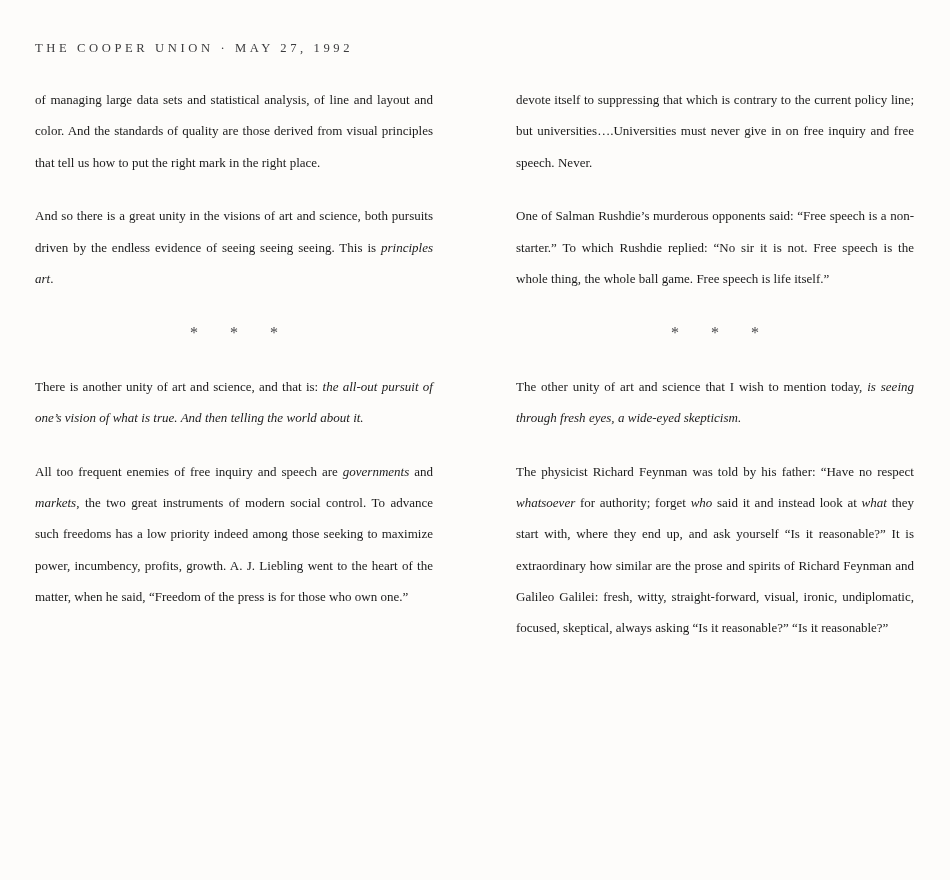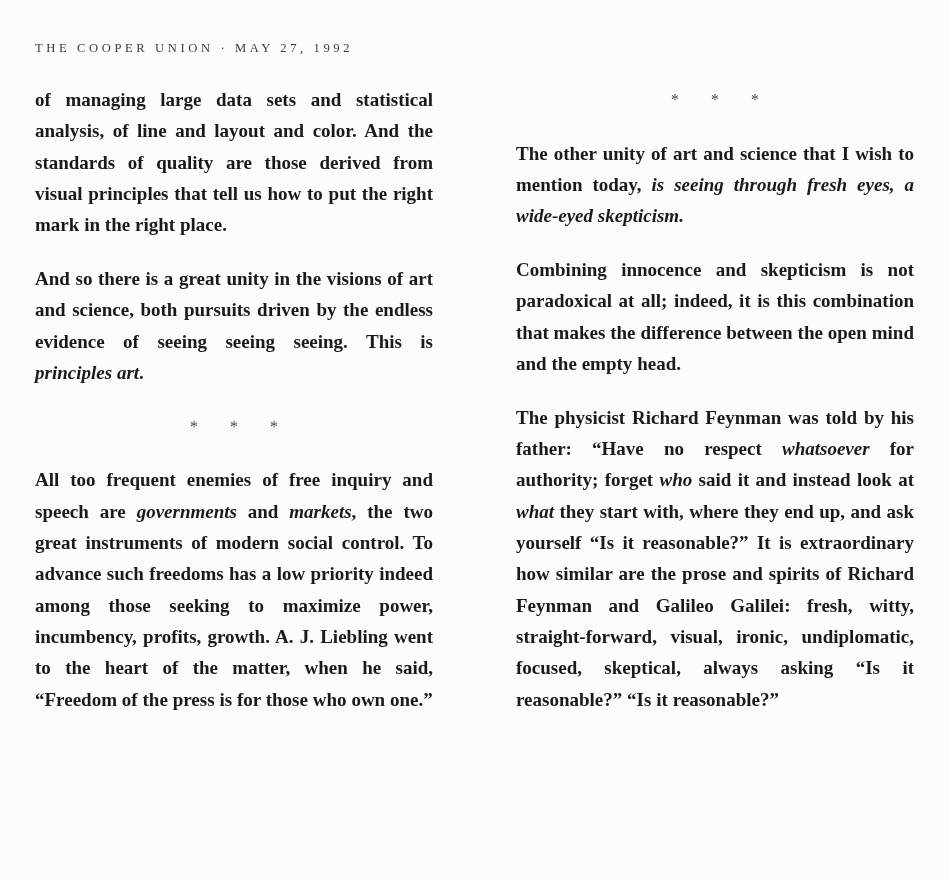--- a/index.html
+++ b/index.html
@@ -50,28 +50,27 @@
   .col {
     position: absolute;
     top: 0;
     width: 398px;
   }
   .col.left  { left: 35px;  }
   .col.right { left: 516px; }
 
   p.para {
     margin: 0 0 22.5px 0;
-    font-size: 19px;
+    font-size: 13px;
     line-height: 31.3px;
     text-align: justify;
     text-justify: inter-word;
     -webkit-hyphens: none;
     hyphens: none;
     word-spacing: 0.1px;
-    font-weight: bold;
   }
   p.para.last { margin-bottom: 0; }
 
   
   p.para.runover { text-align: justify; }
 
   em {
     font-style: italic;
   }
 
@@ -103,39 +102,43 @@
 
       <p class="para">
         <span>of managing large data sets and statistical analysis, of line and layout and color. And the standards of quality are those derived from visual principles that tell us how to put the right mark in the right place.</span>
       </p>
 
       <p class="para"><span>And so there is a great unity in the visions of art and science, both pursuits driven by the endless evidence of seeing seeing seeing. This is </span><em>principles art</em><span>.</span></p>
 
 
       <div class="sep">* * *</div>
 
+      <p class="para"><span>There is another unity of art and science, and that is: </span><em>the all-out pursuit of one’s vision of what is true. And then telling the world about it.</em><span></span></p>
 
       <p class="para"><span>All too frequent enemies of free inquiry and speech are </span><em>governments</em><span> and </span><em>markets</em><span>, the two great instruments of modern social control. To advance such freedoms has a low priority indeed among those seeking to maximize power, incumbency, profits, growth. A. J. Liebling went to the heart of the matter, when he said, “Freedom of the press is for those who own one.”</span></p>
 
       <p class="para runover last">
         
       </p>
 
     </div>
 
     <div class="col right">
 
+      <p class="para">
+        <span>devote itself to suppressing that which is contrary to the current policy line; but universities….Universities must never give in on free inquiry and free speech. Never.</span>
+      </p>
 
+      <p class="para">
+        <span>One of Salman Rushdie’s murderous opponents said: “Free speech is a non-starter.” To which Rushdie replied: “No sir it is not. Free speech is the whole thing, the whole ball game. Free speech is life itself.”</span>
+      </p>
 
       <div class="sep">* * *</div>
 
       <p class="para"><span>The other unity of art and science that I wish to mention today, </span><em>is seeing through fresh eyes, a wide-eyed skepticism.</em><span></span></p>
 
-      <p class="para">
-        <span>Combining innocence and skepticism is not paradoxical at all; indeed, it is this combination that makes the difference between the open mind and the empty head.</span>
-      </p>
 
       <p class="para"><span>The physicist Richard Feynman was told by his father: “Have no respect </span><em>whatsoever</em><span> for authority; forget </span><em>who</em><span> said it and instead look at </span><em>what</em><span> they start with, where they end up, and ask yourself “Is it reasonable?” It is extraordinary how similar are the prose and spirits of Richard Feynman and Galileo Galilei: fresh, witty, straight-forward, visual, ironic, undiplomatic, focused, skeptical, always asking “Is it reasonable?” “Is it reasonable?”</span></p>
 
     </div>
 
   </div>
 </div>
 
 </body></html>

